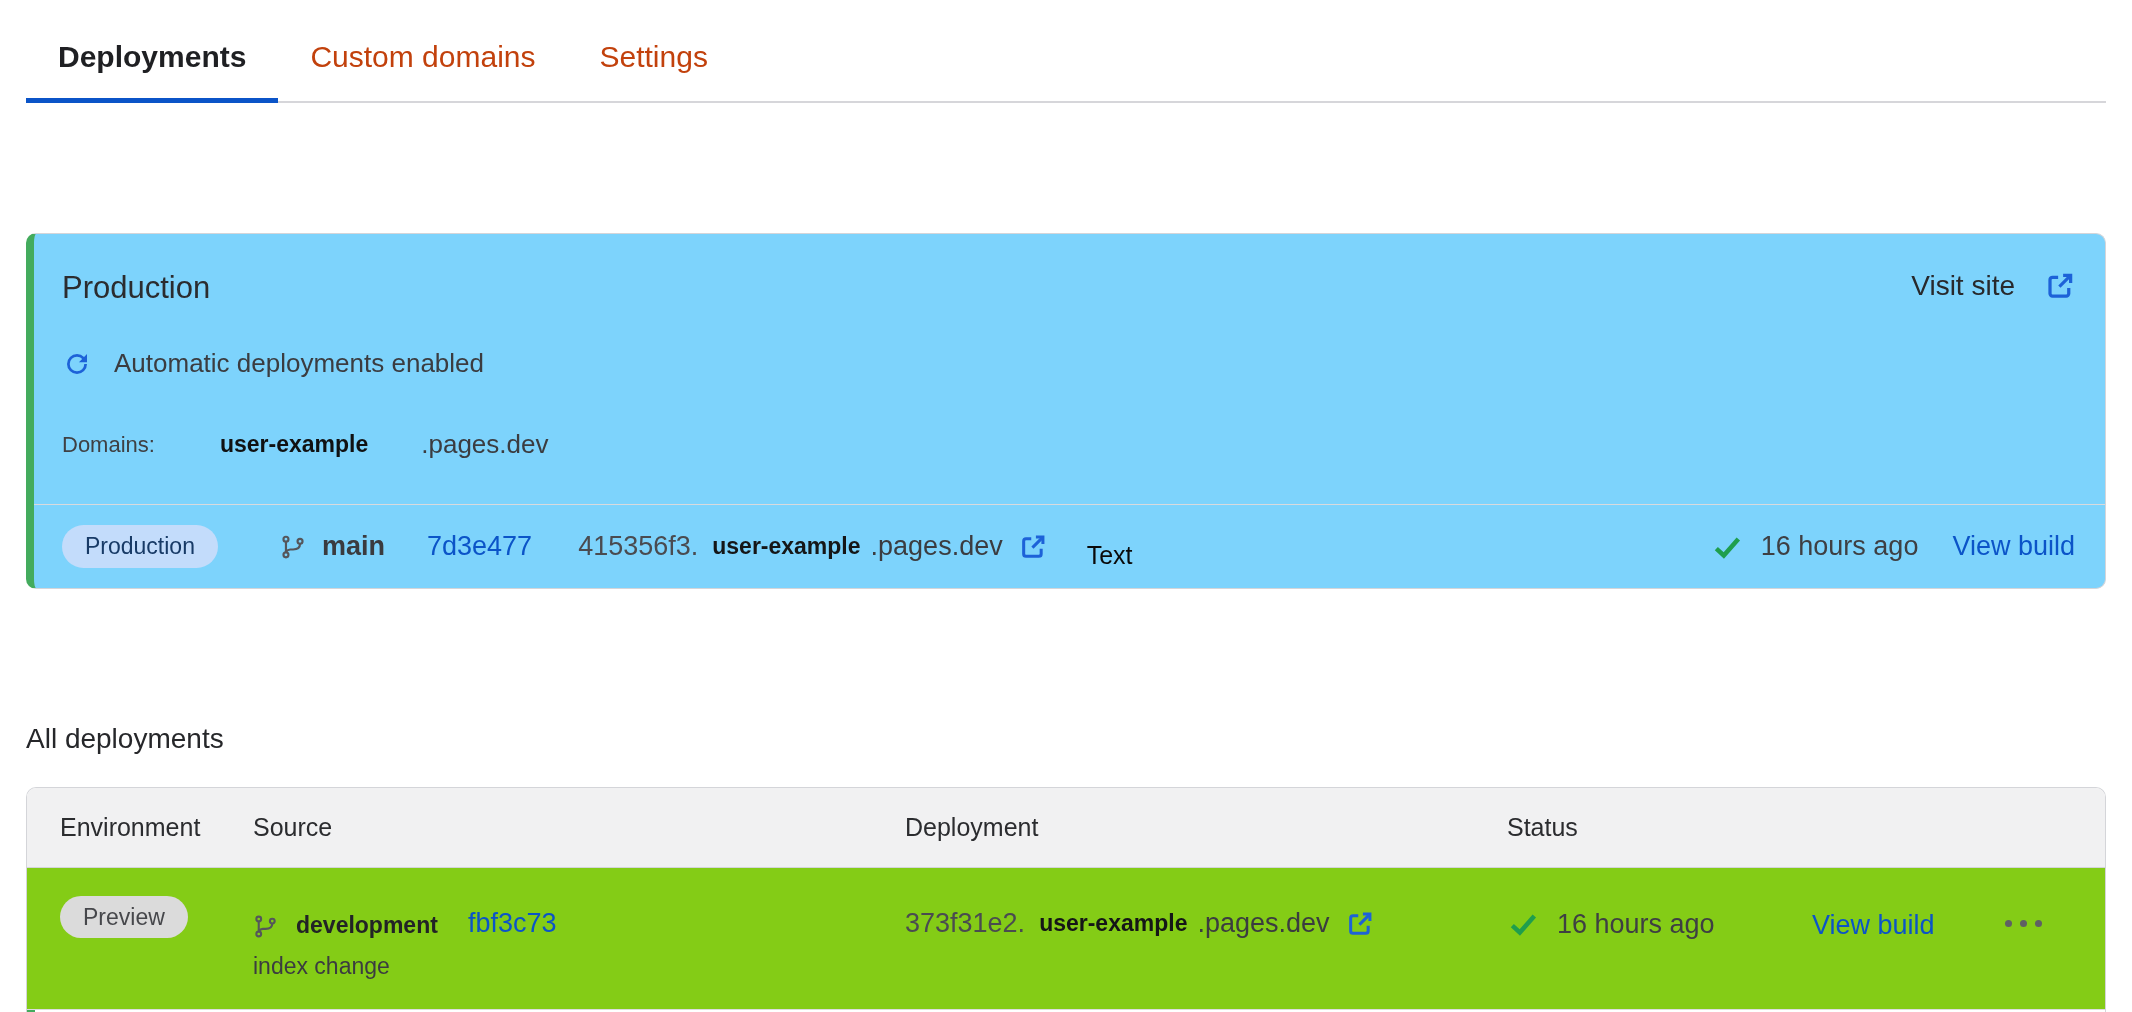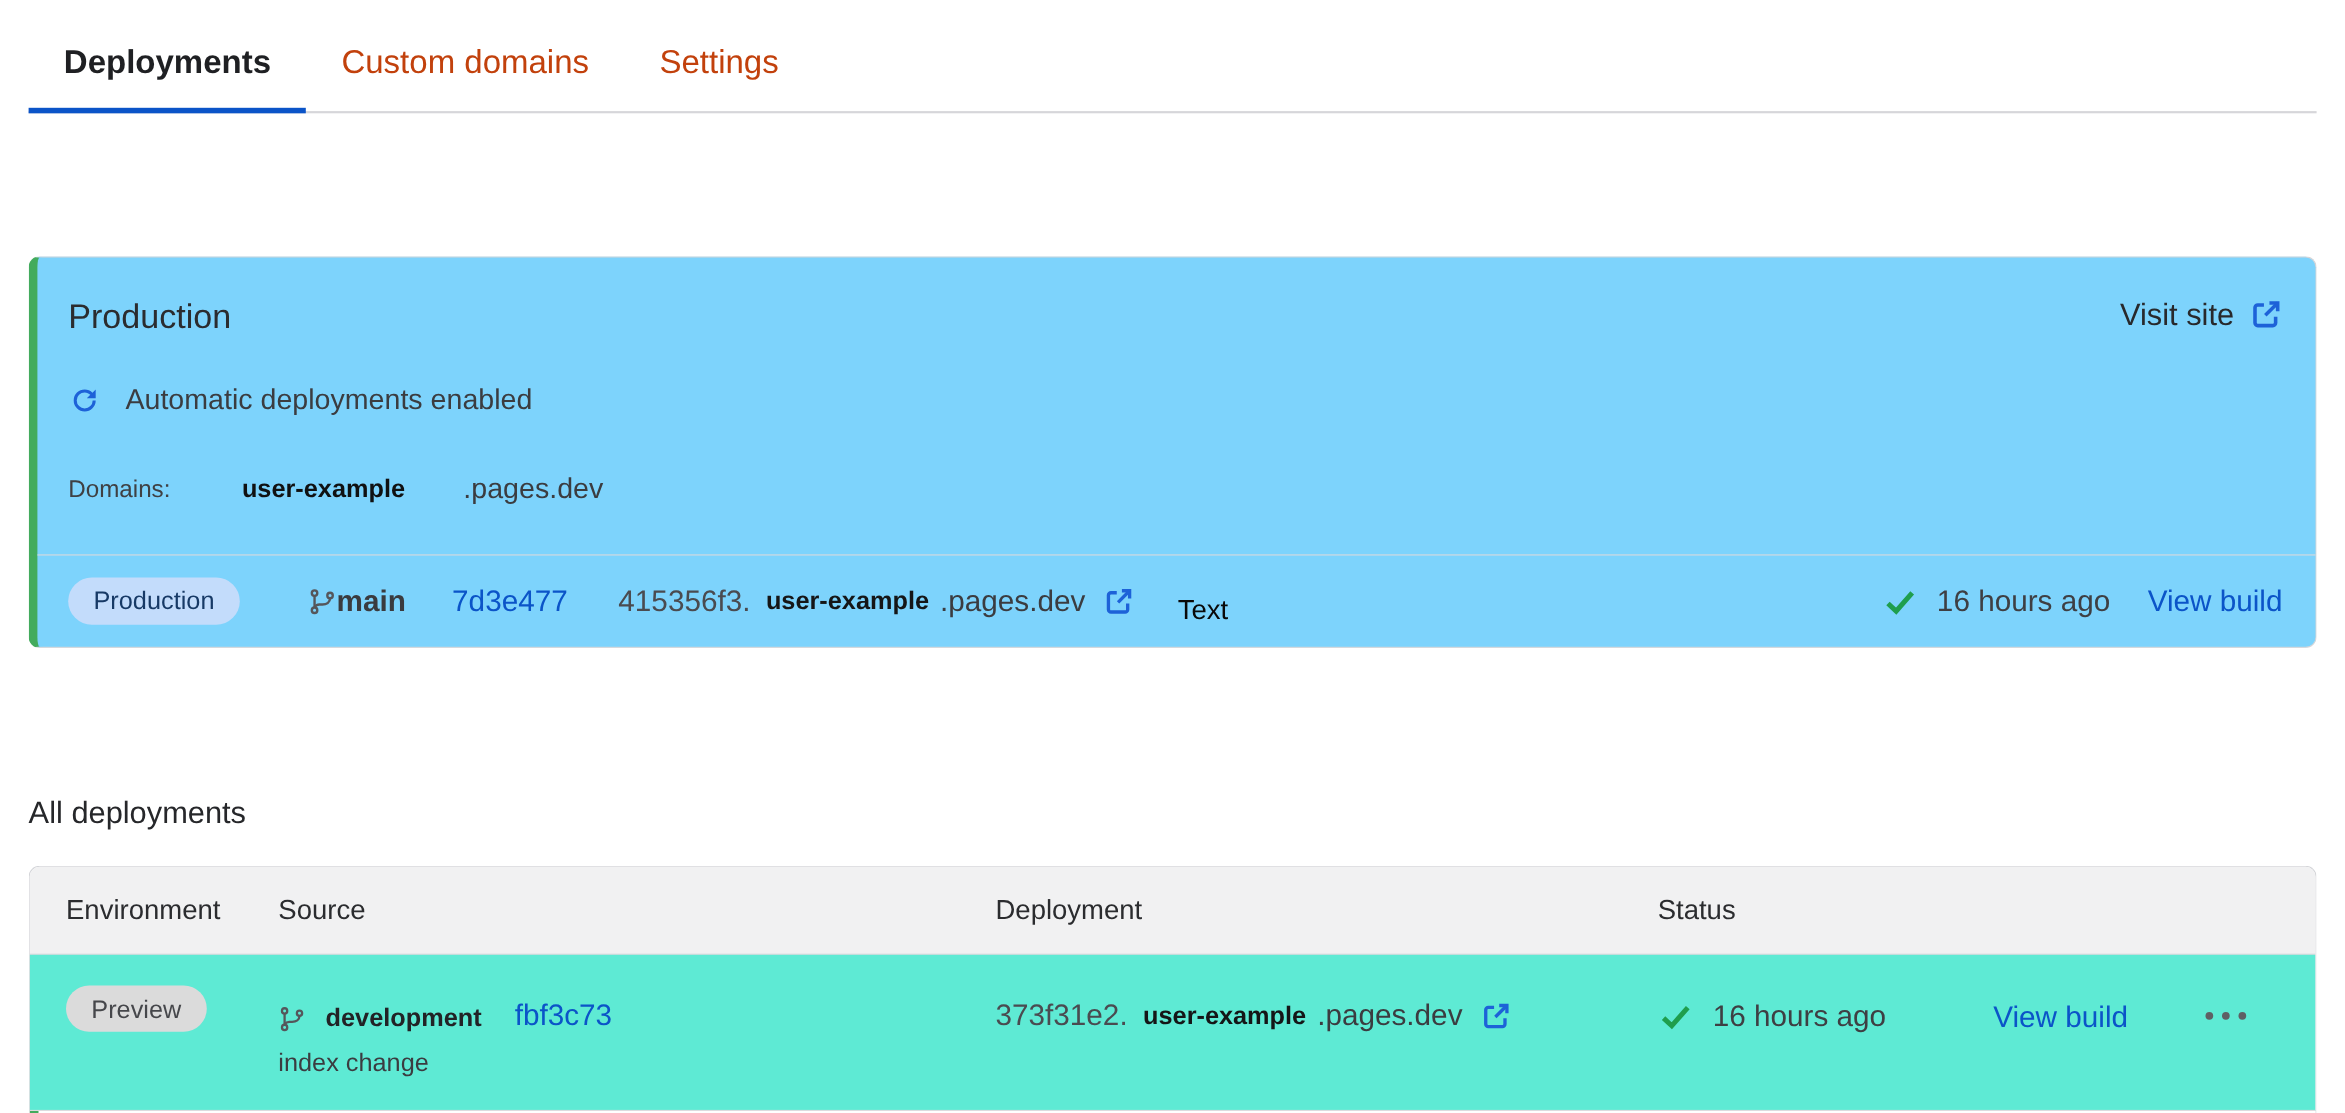--- a/index.html
+++ b/index.html
@@ -12,59 +12,59 @@
   .tab { font-size:30px; line-height:42px; padding:16px 32px 20px 32px; margin-bottom:-2px;
     color:#c2410c; cursor:pointer; white-space:nowrap; }
   .tab.active { color:#1f2023; font-weight:700; border-bottom:5px solid #0b54c8; }
 
   
   .card { margin-top:130px; border:1px solid #d4d5d9; border-left:8px solid #43ab5d;
     border-radius:10px; background:#7dd3fc; }
   .card-body { padding:36px 30px 0 28px; }
   .card-header { display:flex; align-items:flex-start; justify-content:space-between; }
   .card-title { font-size:31px; font-weight:500; color:#2b2c2f; }
-  .visit-site { display:flex; align-items:center; gap:14px; cursor:pointer;margin-left:28px; }
+  .visit-site { display:flex; align-items:center; gap:30px; cursor:pointer;margin-left:28px; }
   .visit-site-label { font-size:28px; font-weight:500; color:#28292c; }
   .auto-row { display:flex; align-items:center; gap:22px; margin-top:42px; }
   .auto-text { font-size:26px; color:#3b3c40; }
   .domains-row { display:flex; align-items:center; margin-top:50px;gap:43px; }
   .domains-label { font-size:22px; font-weight:500; color:#3f4043; }
   .domain-name { font-size:23px; font-weight:600; color:#101112; margin-left:22px; }
   .domain-suffix { font-size:26px; color:#3b3c40; margin-left:10px; }
 
   .card-footer { border-top:1px solid #d9dadd; margin-top:44px; height:84px;
     display:flex; align-items:center; padding:0 30px 0 28px; }
 
   .pill { border-radius:999px; font-size:23px; padding:8px 23px; white-space:nowrap; }
   .pill.production { background:#c3dcfb; color:#173a66; }
   .pill.preview { background:#dbdbdb; color:#46474b; }
 
   .branch-icon { margin-left:62px; display:flex; }
-  .branch-name { font-size:27px; font-weight:700; color:#3a3b3f; }
+  .branch-name { font-size:27px; font-weight:700; color:#3a3b3f; margin-left:16px; }
   .link { font-size:27px; color:#0b54c8; cursor:pointer; white-space:nowrap; }
   .commit-link { margin-left:42px; }
   .deploy-id { font-size:27px; color:#4a4b50; margin-left:46px; }
   .deploy-name { font-size:23px; font-weight:600; color:#151617; margin-left:14px; }
   .deploy-suffix { font-size:27px; color:#3b3c40; margin-left:10px; }
   .ext-icon { margin-left:16px; display:flex; cursor:pointer; }
   .annotation { font-size:25px; color:#0a0a0a; margin-left:40px; transform:translateY(9px); }
   .spacer { flex:1; }
   .status-group { display:flex; align-items:center; }
   .time-text { font-size:27px; color:#3e3f43; margin-left:18px; white-space:nowrap; }
   .view-build { margin-left:34px; }
 
   
   .section-title { margin-top:134px; font-size:28px; font-weight:500; color:#26272a; }
   .table { margin-top:32px; border:1px solid #d4d5d9; border-bottom:none;
     border-radius:10px 10px 0 0; overflow:hidden; }
   .trow { display:grid; grid-template-columns:193px 652px 602px 305px 193px 1fr;
     padding-left:33px; align-items:start; }
   .thead { background:#f1f1f2; border-bottom:1px solid #d4d5d9; height:80px; align-items:center; }
   .th { font-size:25px; font-weight:400; color:#2b2c2f; }
-  .tbody-row { background:#5eead4; height:142px; border-bottom:1px solid #dcdcdf; }
+  .tbody-row { background:#84cc16; height:142px; border-bottom:1px solid #dcdcdf; }
   .cell-env { padding-top:36px; }
   .cell-source { padding-top:40px; }
   .source-line { display:flex; align-items:flex-end; }
   .source-branch { font-size:23px; font-weight:600; color:#222326; margin-left:18px; }
   .source-commit { margin-left:30px; }
   .commit-msg { font-size:23px; color:#3b3c40; margin-top:14px; }
   .cell-deploy { padding-top:40px; display:flex; align-items:center; }
   .cell-deploy .deploy-id { margin-left:0; }
   .cell-status { padding-top:40px; }
   .cell-view { padding-top:42px; }

